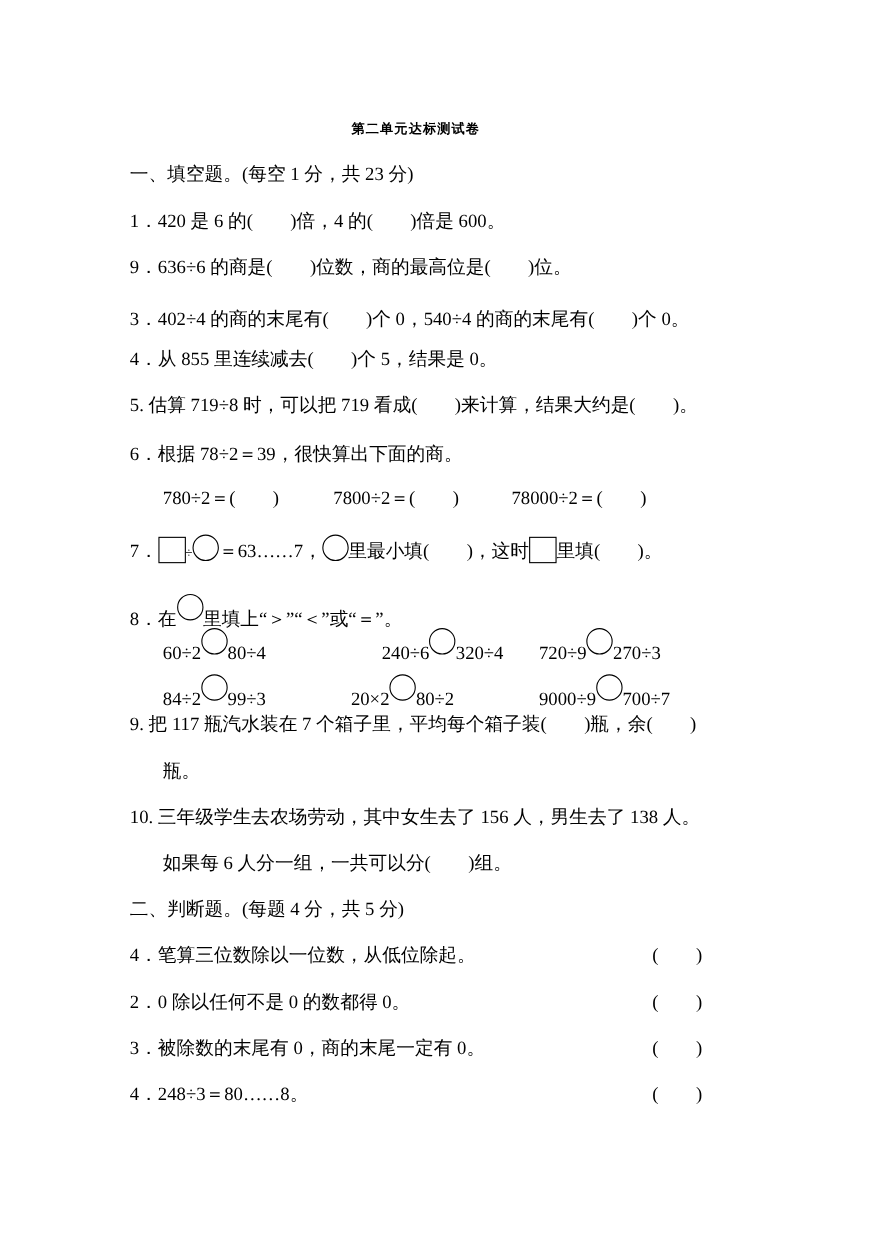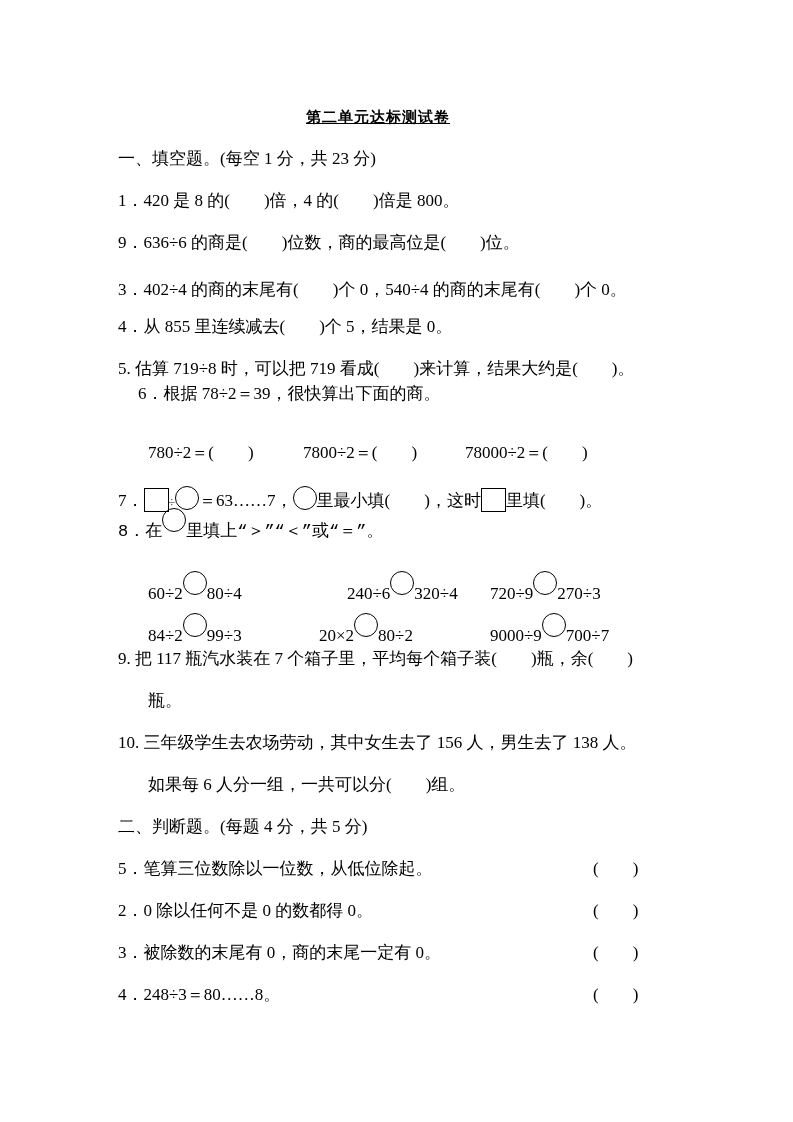--- a/index.html
+++ b/index.html
@@ -4,57 +4,57 @@
 <style>
   html, body { margin: 0; padding: 0; background: #ffffff; }
   body {
     width: 793px; height: 1122px; position: relative; overflow: hidden;
     font-family: "Liberation Serif", "DejaVu Serif", serif;
     color: #000; font-size: 17px;
   }
   .line { position: absolute; white-space: nowrap; line-height: 20px; }
   .title {
     left: 0; width: 756px; text-align: center; top: 107px;
-    font-family: "DejaVu Sans", sans-serif; font-weight: bold; font-size: 15px; letter-spacing: 1px; text-decoration: underline;
+    font-family: "DejaVu Sans", sans-serif; font-weight: bold; font-size: 12px; letter-spacing: 1px;
   }
   .sq {
     display: inline-block; width: 25px; height: 24px; border: 1px solid #000;
     vertical-align: -6px; box-sizing: border-box;
   }
   .circ {
     display: inline-block; width: 24px; height: 24px; border: 1px solid #000;
     border-radius: 50%; vertical-align: -4px; box-sizing: border-box;
   }
   .circ.up { vertical-align: 4px; }
 </style>
 </head>
 <body>
 
 <div>
 
   <div class="line title">第二单元达标测试卷</div>
 
   <div class="line" style="left:118px; top:149px;">一、填空题。(每空 1 分，共 23 分)</div>
 
-  <div class="line" style="left:118px; top:191px;">1．420 是 8 的(　　)倍，4 的(　　)倍是 800。</div>
+  <div class="line" style="left:118px; top:191px;">1．420 是 6 的(　　)倍，4 的(　　)倍是 600。</div>
   <div class="line" style="left:118px; top:233px;">9．636÷6 的商是(　　)位数，商的最高位是(　　)位。</div>
   <div class="line" style="left:118px; top:280px;">3．402÷4 的商的末尾有(　　)个 0，540÷4 的商的末尾有(　　)个 0。</div>
   <div class="line" style="left:118px; top:317px;">4．从 855 里连续减去(　　)个 5，结果是 0。</div>
   <div class="line" style="left:118px; top:359px;">5. 估算 719÷8 时，可以把 719 看成(　　)来计算，结果大约是(　　)。</div>
-  <div class="line" style="left:118px; top:384px;margin-left:20px;">6．根据 78÷2＝39，很快算出下面的商。</div>
+  <div class="line" style="left:118px; top:403px;">6．根据 78÷2＝39，很快算出下面的商。</div>
 
   <div class="line" style="left:148px; top:443px;text-align:center;">780÷2＝(　　)</div>
   <div class="line" style="left:303px; top:443px;">7800÷2＝(　　)</div>
   <div class="line" style="left:465px; top:443px;">78000÷2＝(　　)</div>
 
   <div class="line" style="left:118px; top:486px;">
     <span>7．</span><span class="sq"></span><span style="font-size:12px;">÷</span><span class="circ"></span><span>＝63……7，</span><span class="circ"></span><span>里最小填(　　)，这时</span><span class="sq"></span><span>里填(　　)。</span>
   </div>
 
-  <div class="line" style="left:118px; top:508px;font-family:Liberation Mono, monospace;">
+  <div class="line" style="left:118px; top:540px;">
     <span>8．在</span><span class="circ up"></span><span>里填上“＞”“＜”或“＝”。</span>
   </div>
 
   <div class="line" style="left:148px; top:571px;">
     <span>60÷2</span><span class="circ up"></span><span>80÷4</span>
   </div>
   <div class="line" style="left:319px; top:571px;margin-left:28px;">
     <span>240÷6</span><span class="circ up"></span><span>320÷4</span>
   </div>
   <div class="line" style="left:490px; top:571px;">
@@ -72,21 +72,21 @@
   </div>
 
   <div class="line" style="left:118px; top:649px;">9. 把 117 瓶汽水装在 7 个箱子里，平均每个箱子装(　　)瓶，余(　　)</div>
   <div class="line" style="left:148px; top:691px;">瓶。</div>
 
   <div class="line" style="left:118px; top:733px;">10. 三年级学生去农场劳动，其中女生去了 156 人，男生去了 138 人。</div>
   <div class="line" style="left:148px; top:775px;">如果每 6 人分一组，一共可以分(　　)组。</div>
 
   <div class="line" style="left:118px; top:817px;">二、判断题。(每题 4 分，共 5 分)</div>
 
-  <div class="line" style="left:118px; top:859px;">5．笔算三位数除以一位数，从低位除起。</div>
+  <div class="line" style="left:118px; top:859px;">4．笔算三位数除以一位数，从低位除起。</div>
   <div class="line" style="left:593px; top:859px;">(　　)</div>
 
   <div class="line" style="left:118px; top:901px;">2．0 除以任何不是 0 的数都得 0。</div>
   <div class="line" style="left:593px; top:901px;">(　　)</div>
 
   <div class="line" style="left:118px; top:943px;">3．被除数的末尾有 0，商的末尾一定有 0。</div>
   <div class="line" style="left:593px; top:943px;">(　　)</div>
 
   <div class="line" style="left:118px; top:985px;">4．248÷3＝80……8。</div>
   <div class="line" style="left:593px; top:985px;">(　　)</div>

